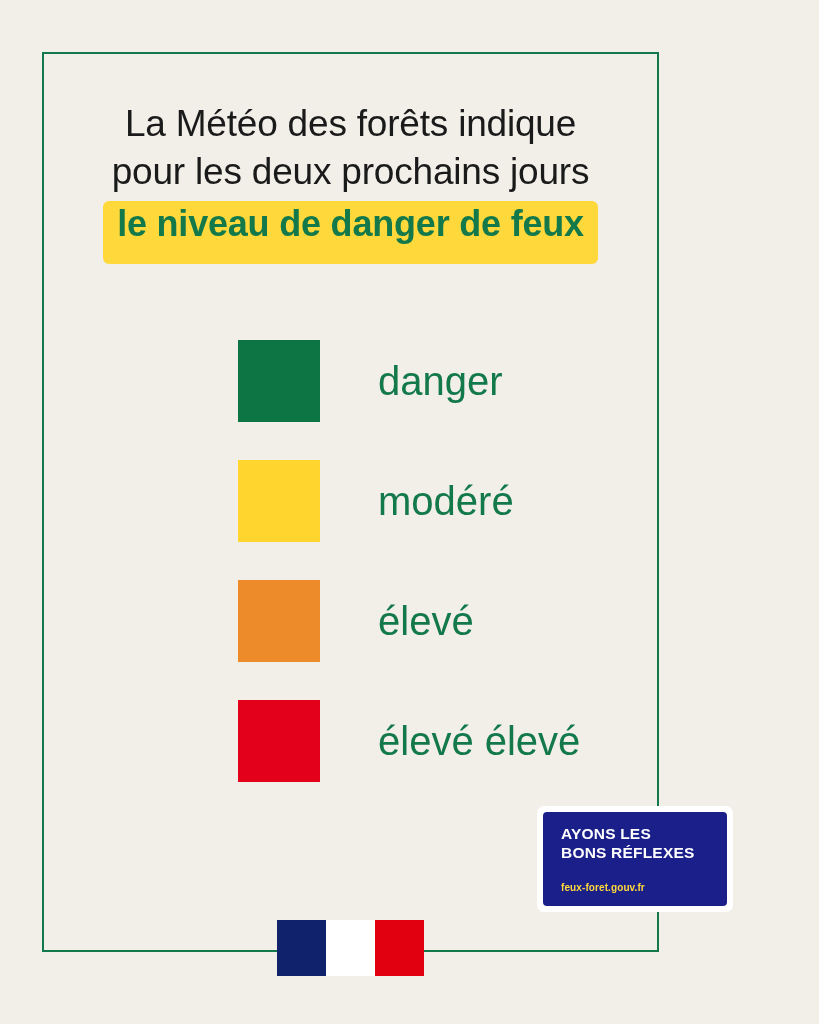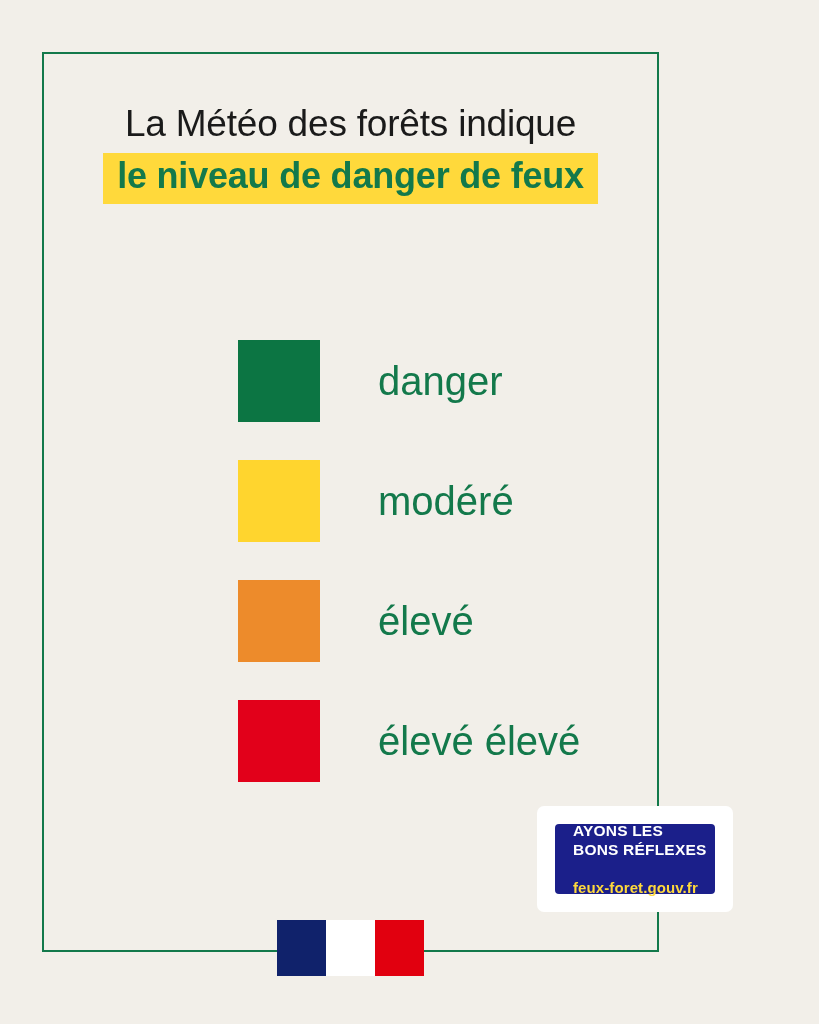--- a/index.html
+++ b/index.html
@@ -49,22 +49,23 @@
   .headline .line.highlight-line {
     margin: 4px 0 4px 0;
   }
 
   .hl {
     display: inline-block;
     background: #ffd93b;
     color: #13794b;
     font-weight: bold;
     font-size: 36px;
-    padding: 3px 14px 8px 14px;
+    padding: 3px 14px 19px 14px;
     line-height: 1.12;
+    border-radius: 6px;
   }
 
   
   .legend {
     position: absolute;
     left: 238px;
     top: 340px;
     width: 420px;
   }
 
@@ -91,21 +92,21 @@
 
   
   .badge-wrap {
     position: absolute;
     left: 537px;
     top: 806px;
     width: 196px;
     height: 106px;
     background: #ffffff;
     border-radius: 7px;
-    padding: 18px;
+    padding: 6px;
   }
 
   .badge {
     width: 100%;
     height: 100%;
     background: #1b1f8a;
     border-radius: 4px;
     display: flex;
     flex-direction: column;
     justify-content: center;
@@ -117,21 +118,21 @@
     font-weight: bold;
     font-size: 15.5px;
     letter-spacing: 0.2px;
     line-height: 1.2;
   }
 
   .badge-url {
     margin-top: 20px;
     color: #ffd93b;
     font-weight: bold;
-    font-size: 15px;
+    font-size: 10px;
     letter-spacing: 0.1px;
   }
 
   
   .flag {
     position: absolute;
     left: 50%;
     transform: translateX(-50%);
     bottom: 48px;
     width: 148px;
@@ -155,20 +156,21 @@
 </style>
 </head>
 <body>
 
 <div class="poster">
 
   <div class="frame"></div>
 
   <div class="headline">
     <span class="line">La Météo des forêts indique</span>
+    <span class="line">pour les deux prochains jours</span>
     <span class="line highlight-line">
       <span class="hl">le niveau de danger de feux</span>
     </span>
   </div>
 
   <div class="legend">
 
     <div class="legend-row">
       <div class="swatch" style="background:#0c7543"></div>
       <div class="legend-label">danger</div>

